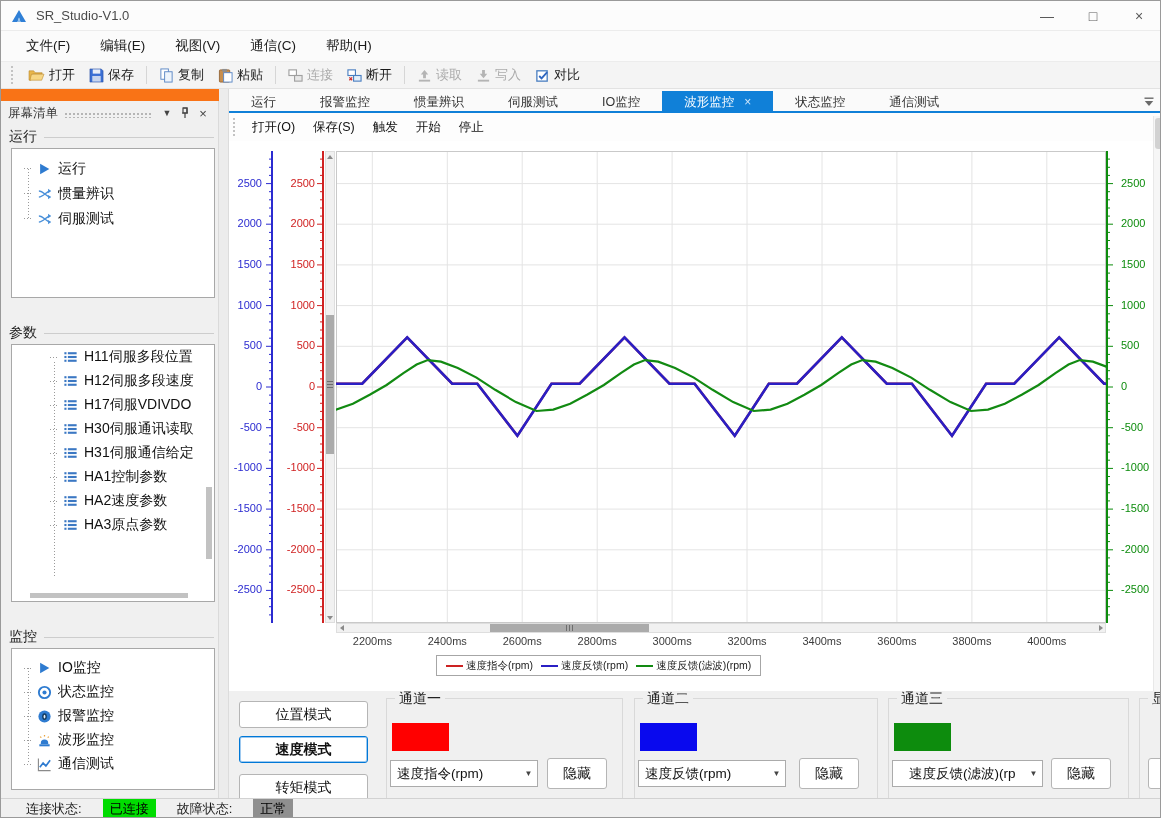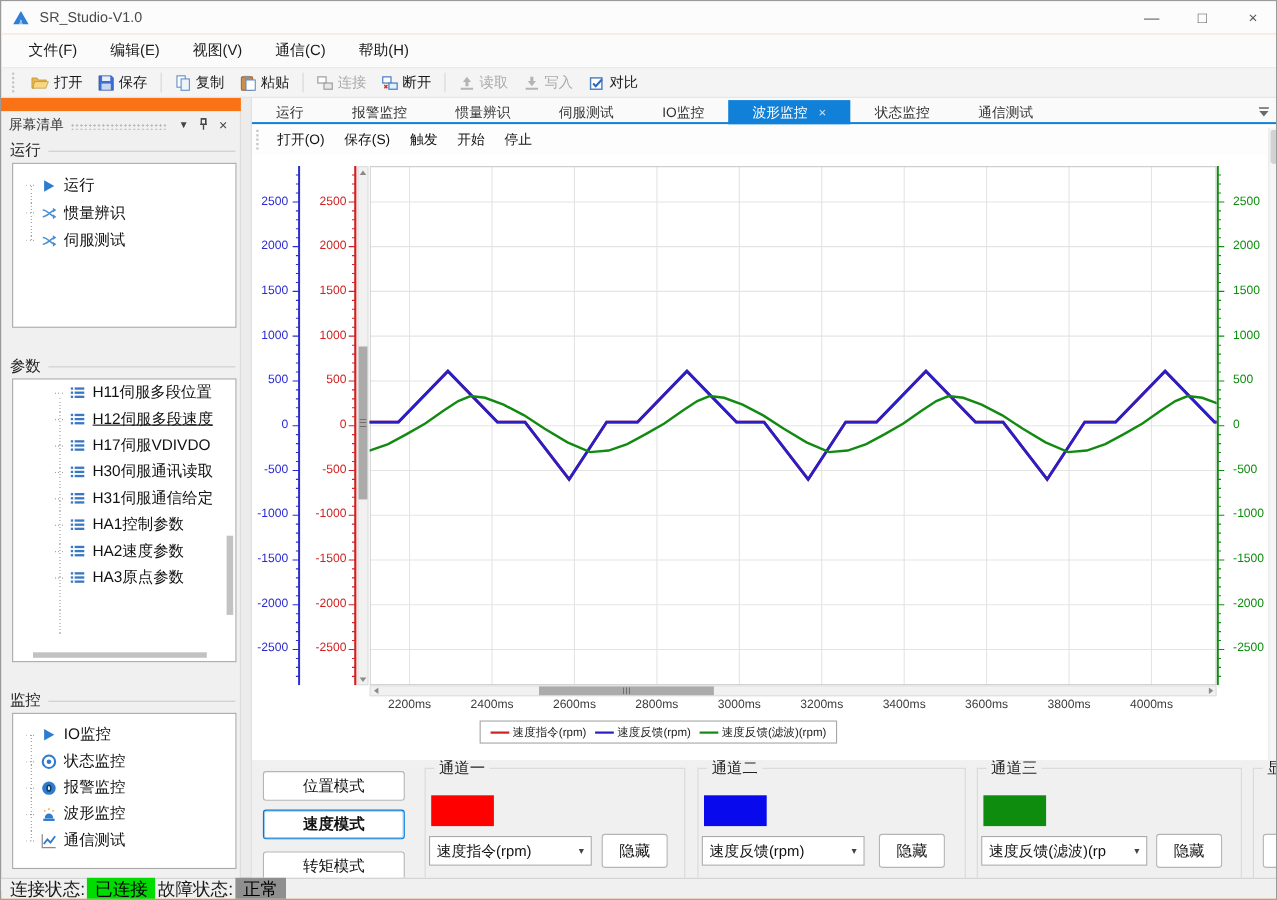--- a/index.html
+++ b/index.html
@@ -81,21 +81,21 @@
   .mode-btn{position:absolute;left:10px;width:129px;height:27px;background:#fff;border:1px solid #b5b5b5;border-radius:3px;display:flex;align-items:center;justify-content:center;font-size:14px;color:#111;cursor:default}
   .mode-btn.selected{border:1px solid #0078d7;box-shadow:0 0 0 1px #9ec9ef inset}
   .chan-group{position:absolute;top:7px;height:112px;border:1px solid #d9d9d9;background:#f0f0f0}
   .chan-group .gtitle{position:absolute;top:-9px;left:8px;background:#f0f0f0;padding:0 4px;font-size:14px;color:#222;white-space:nowrap}
   .swatch{position:absolute;left:5px;top:24px;width:57px;height:28px}
   .combo{position:absolute;left:3px;top:61px;height:27px;background:#fff;border:1px solid #ababab;display:flex;align-items:center;font-size:13.5px;color:#111;padding-left:6px;cursor:default}
   .combo .caret{margin-left:auto;width:17px;height:100%;display:flex;align-items:center;justify-content:center;font-size:8px;color:#444}
   .hide-btn{position:absolute;top:59px;width:60px;height:31px;background:#fff;border:1px solid #b5b5b5;border-radius:3px;display:flex;align-items:center;justify-content:center;font-size:14px;color:#111;cursor:default}
 
   
-  .statusbar{position:absolute;left:0;top:797px;width:1161px;height:21px;background:#f0f0f0;border-top:1px solid #d2d2d2;display:flex;align-items:center;padding-left:8px;font-size:16px;color:#1a1a1a;gap:2px}
+  .statusbar{position:absolute;left:0;top:797px;width:1161px;height:21px;background:#f0f0f0;border-top:1px solid #d2d2d2;display:flex;align-items:center;padding-left:25px;font-size:13px;color:#1a1a1a;gap:21px}
   .badge{padding:1px 7px;color:#000}
 </style>
 </head>
 <body>
 
 <div class="window">
 
   <div class="titlebar">
     <span class="logo icon">
       <svg viewBox="0 0 18 16" width="18" height="16">
@@ -280,21 +280,21 @@
                 <rect x="5" y="2.5" width="10" height="2.4"></rect>
                 <rect x="1" y="6.8" width="2.4" height="2.4"></rect>
                 <rect x="5" y="6.8" width="10" height="2.4"></rect>
                 <rect x="1" y="11.1" width="2.4" height="2.4"></rect>
                 <rect x="5" y="11.1" width="10" height="2.4"></rect>
               </g>
             </svg>
           </span>
           <span class="lbl">H11伺服多段位置</span>
         </div>
-        <div class="tree-item" style="height: 24px; padding-left: 38px; text-decoration: underline;">
+        <div class="tree-item" style="height: 24px; padding-left: 38px;">
           <span class="tick"></span>
           <span class="icon">
             <svg width="15" height="14" viewBox="0 0 16 16">
               <g fill="#3b78c3">
                 <rect x="1" y="2.5" width="2.4" height="2.4"></rect>
                 <rect x="5" y="2.5" width="10" height="2.4"></rect>
                 <rect x="1" y="6.8" width="2.4" height="2.4"></rect>
                 <rect x="5" y="6.8" width="10" height="2.4"></rect>
                 <rect x="1" y="11.1" width="2.4" height="2.4"></rect>
                 <rect x="5" y="11.1" width="10" height="2.4"></rect>
@@ -820,21 +820,21 @@
           <div class="combo" style="width: 148px;">
             <span style="white-space: nowrap; overflow: hidden;">速度反馈(rpm)</span>
             <span class="caret">▼</span>
           </div>
           <div class="hide-btn" style="left: 164px;">隐藏</div>
         </div>
         <div class="chan-group" style="left: 659px; width: 241px;">
           <span class="gtitle">通道三</span>
           <div class="swatch" style="background: rgb(13, 140, 13);"></div>
           <div class="combo" style="width: 151px;">
-            <span style="white-space: nowrap; overflow: hidden;">速度反馈(滤波)(rp</span>
+            <span style="white-space: nowrap; overflow: hidden; margin-left: 10px;">速度反馈(滤波)(rp</span>
             <span class="caret">▼</span>
           </div>
           <div class="hide-btn" style="left: 162px;">隐藏</div>
         </div>
         <div class="chan-group" style="left: 910px; width: 60px;">
           <span class="gtitle">显</span>
           <div class="hide-btn" style="left: 8px; width: 50px;"></div>
         </div>
       </div>
     <div class="right-scroll">

